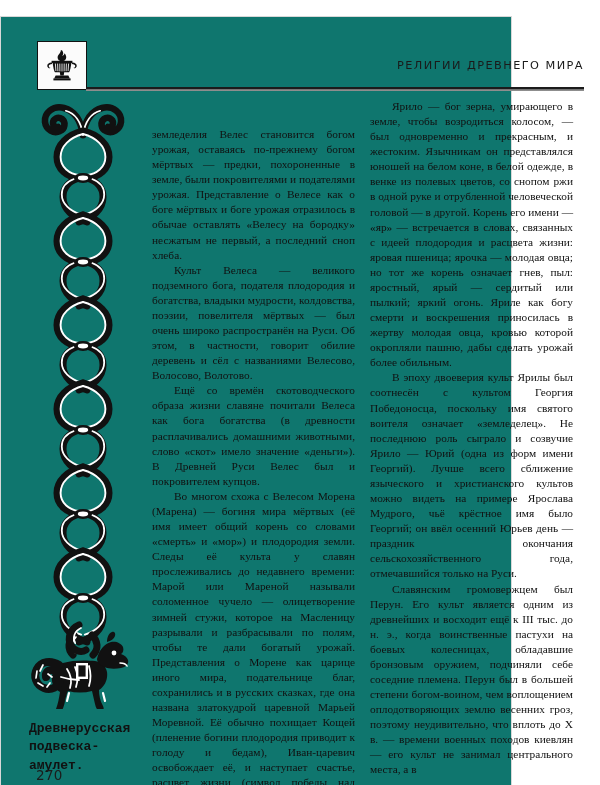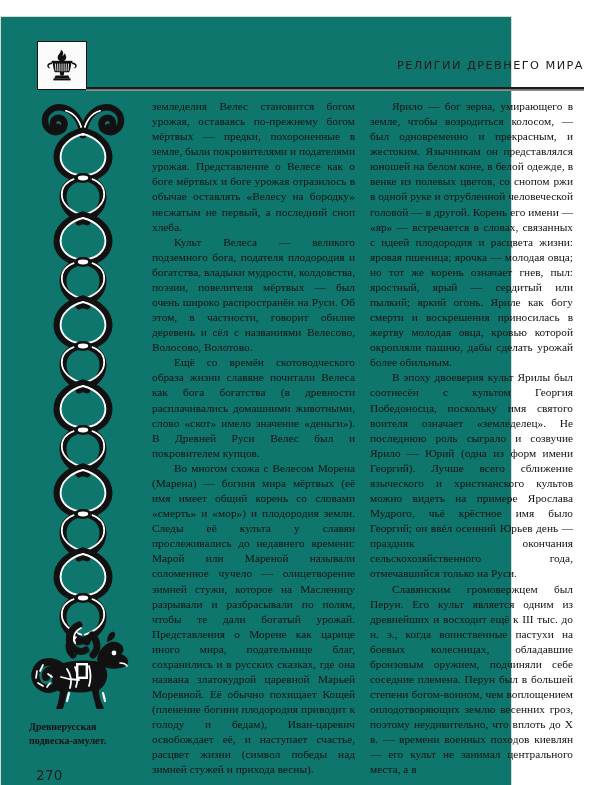--- a/index.html
+++ b/index.html
@@ -75,22 +75,22 @@
     width: 128px;
     height: 610px;
   }
   #illustration svg { display:block; }
 
   .figure-caption {
     position: absolute;
     left: 28px;
     top: 703px;
     width: 118px;
-    font-family: Liberation Serif, serif;
-    font-size: 10px;
+    font-family: Liberation Mono, monospace;
+    font-size: 13px;
     font-weight: bold;
     line-height: 1.42;
     color: #111;
   }
 
   
   .folio {
     position: absolute;
     left: 35px;
     top: 750px;
@@ -112,21 +112,21 @@
     hyphens: manual;
     color: #111111;
   }
   #col-left  { left: 151px; }
   #col-right { left: 369px; }
 
   .column p {
     margin: 0;
     text-indent: 22px;
   }
-  .column p.no-indent { text-indent: 0; }
+  .column p.no-indent { text-indent: 0; margin-top: 28px; }
   .column p.gap-before { margin-top: 14px; }
 </style>
 </head>
 <body>
 
 <div id="page">
 
   <div id="header-area">
 
     <div class="emblem-box">

